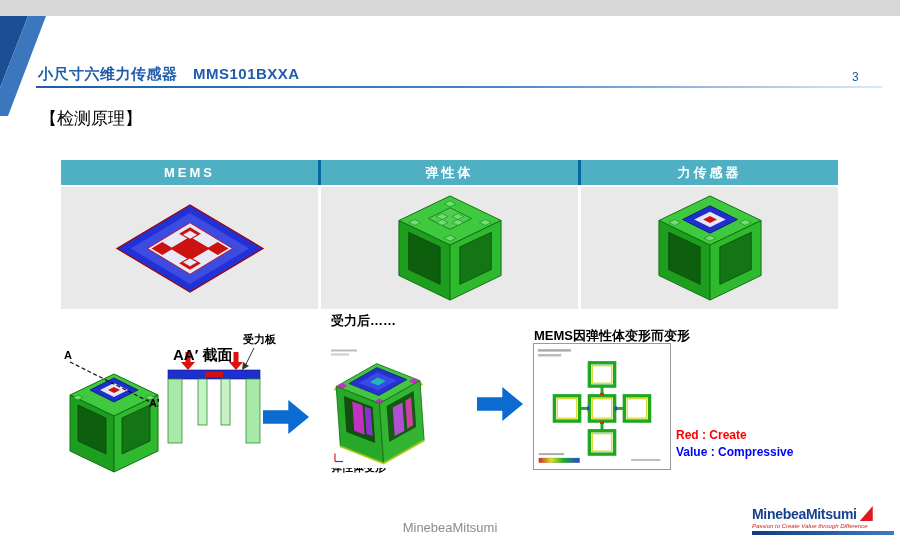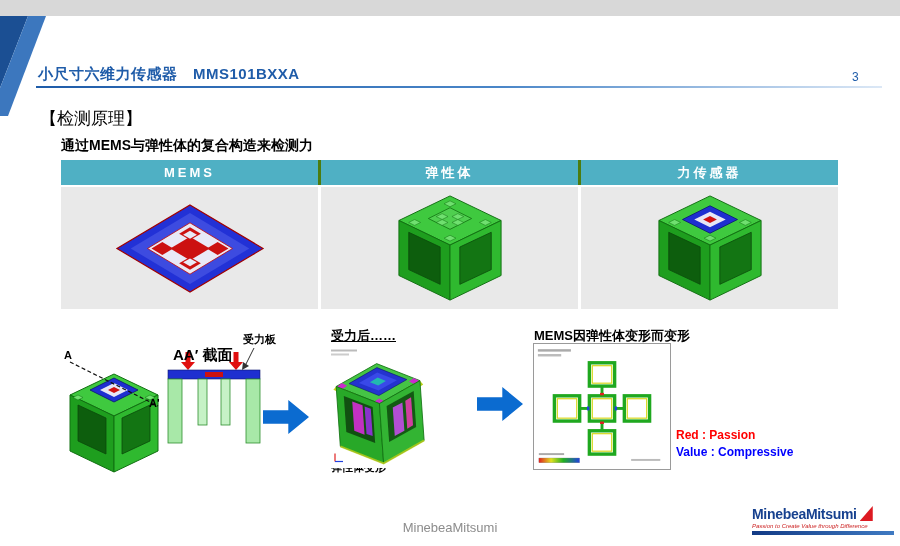--- a/index.html
+++ b/index.html
@@ -19,34 +19,34 @@
 
   
   .section-heading { left:40px; top:91px; font-size:17px; font-weight:normal; color:#000; }
   .sub-heading { left:61px; top:121px; font-size:14px; font-weight:bold; color:#000; }
 
   
   .compare-table { left:61px; top:144px; width:777px; }
   .thead { display:flex; height:25px; }
   .th { flex:1; background:#4FB0C4; color:#fff; font-size:13px; font-weight:bold;
     display:flex; align-items:center; justify-content:center; letter-spacing:3px;
-    border-right:3px solid #4d7c0f; }
+    border-right:3px solid #0369a1; }
   .th:last-child { border-right:none; }
   .tbody { display:flex; height:122px; margin-top:2px; }
   .td { flex:1; background:#E9E9E9; display:flex; align-items:center; justify-content:center;
     border-right:3px solid #fff; }
   .td:last-child { border-right:none; }
 
   
   .flow-label { font-weight:bold; color:#000; }
   .lbl-a { left:64px; top:333px; font-size:11px; }
   .lbl-a-prime { left:149px; top:381px; font-size:11px; }
   .lbl-section { left:173px; top:330px; font-size:15px; }
   .lbl-force-plate { left:243px; top:316px; font-size:11px; }
-  .lbl-after-force { left:331px; top:311px; font-size:13px;text-decoration:underline; }
+  .lbl-after-force { left:331px; top:296px; font-size:13px; }
   .lbl-elastic-deform { left:331px; top:444px; font-size:11px; }
   .lbl-mems-deform { left:534px; top:311px; font-size:13px; }
   .legend-red { left:676px; top:412px; font-size:12px; font-weight:bold; color:#FF0000; }
   .legend-blue { left:676px; top:429px; font-size:12px; font-weight:bold; color:#0000FF; }
 
   
   .left-group { left:58px; top:330px; width:212px; height:136px; }
   .deform-img { left:327px; top:329px; width:106px; height:123px; background:#fff; }
   .fea-img { left:533px; top:327px; width:138px; height:127px; background:#fff; border:1px solid #9a9a9a; }
 
@@ -73,21 +73,20 @@
   <svg class="abs corner-deco" viewBox="0 0 52 100">
     <polygon points="0,0 28,0 0,72" fill="#1B4F93"></polygon>
     <polygon points="28,0 46,0 8,100 0,100 0,72" fill="#3C77BE"></polygon>
   </svg>
 
   <div class="abs header-title">小尺寸六维力传感器　MMS101BXXA</div>
   <div class="abs page-number">3</div>
   <div class="abs header-rule"></div>
 
   <div class="abs section-heading">【检测原理】</div>
-  <div class="abs sub-heading">通过MEMS与弹性体的复合构造来检测力</div>
 
   <div class="abs compare-table">
     <div class="thead">
       <div class="th">MEMS</div>
       <div class="th">弹性体</div>
       <div class="th">力传感器</div>
     </div>
     <div class="tbody">
 
       <div class="td">
@@ -253,21 +252,21 @@
     </g>
     <rect x="68" y="50" width="4" height="2.5" fill="#E02020"></rect>
     <rect x="68" y="79.5" width="4" height="2.5" fill="#E02020"></rect>
     <rect x="54.5" y="64" width="2.5" height="4" fill="#2040E0"></rect>
     <rect x="83" y="64" width="2.5" height="4" fill="#2040E0"></rect>
     <rect x="5" y="112" width="26" height="2" fill="#aaaaaa"></rect>
     <rect x="5" y="117" width="42" height="5" fill="url(#cb)" stroke="#888888" stroke-width="0.3"></rect>
     <rect x="100" y="118" width="30" height="2" fill="#bbbbbb"></rect>
   </svg>
 
-  <div class="abs legend-red">Red : Passion</div>
+  <div class="abs legend-red">Red : Create</div>
   <div class="abs legend-blue">Value : Compressive</div>
 
   <div class="abs watermark">MinebeaMitsumi</div>
   <div class="abs logo">
     <div class="logo-row">
       <span class="logo-brand">MinebeaMitsumi</span>
       <span class="logo-flag"></span>
     </div>
     <div class="logo-tagline">Passion to Create Value through Difference</div>
     <div class="logo-bar"></div>

